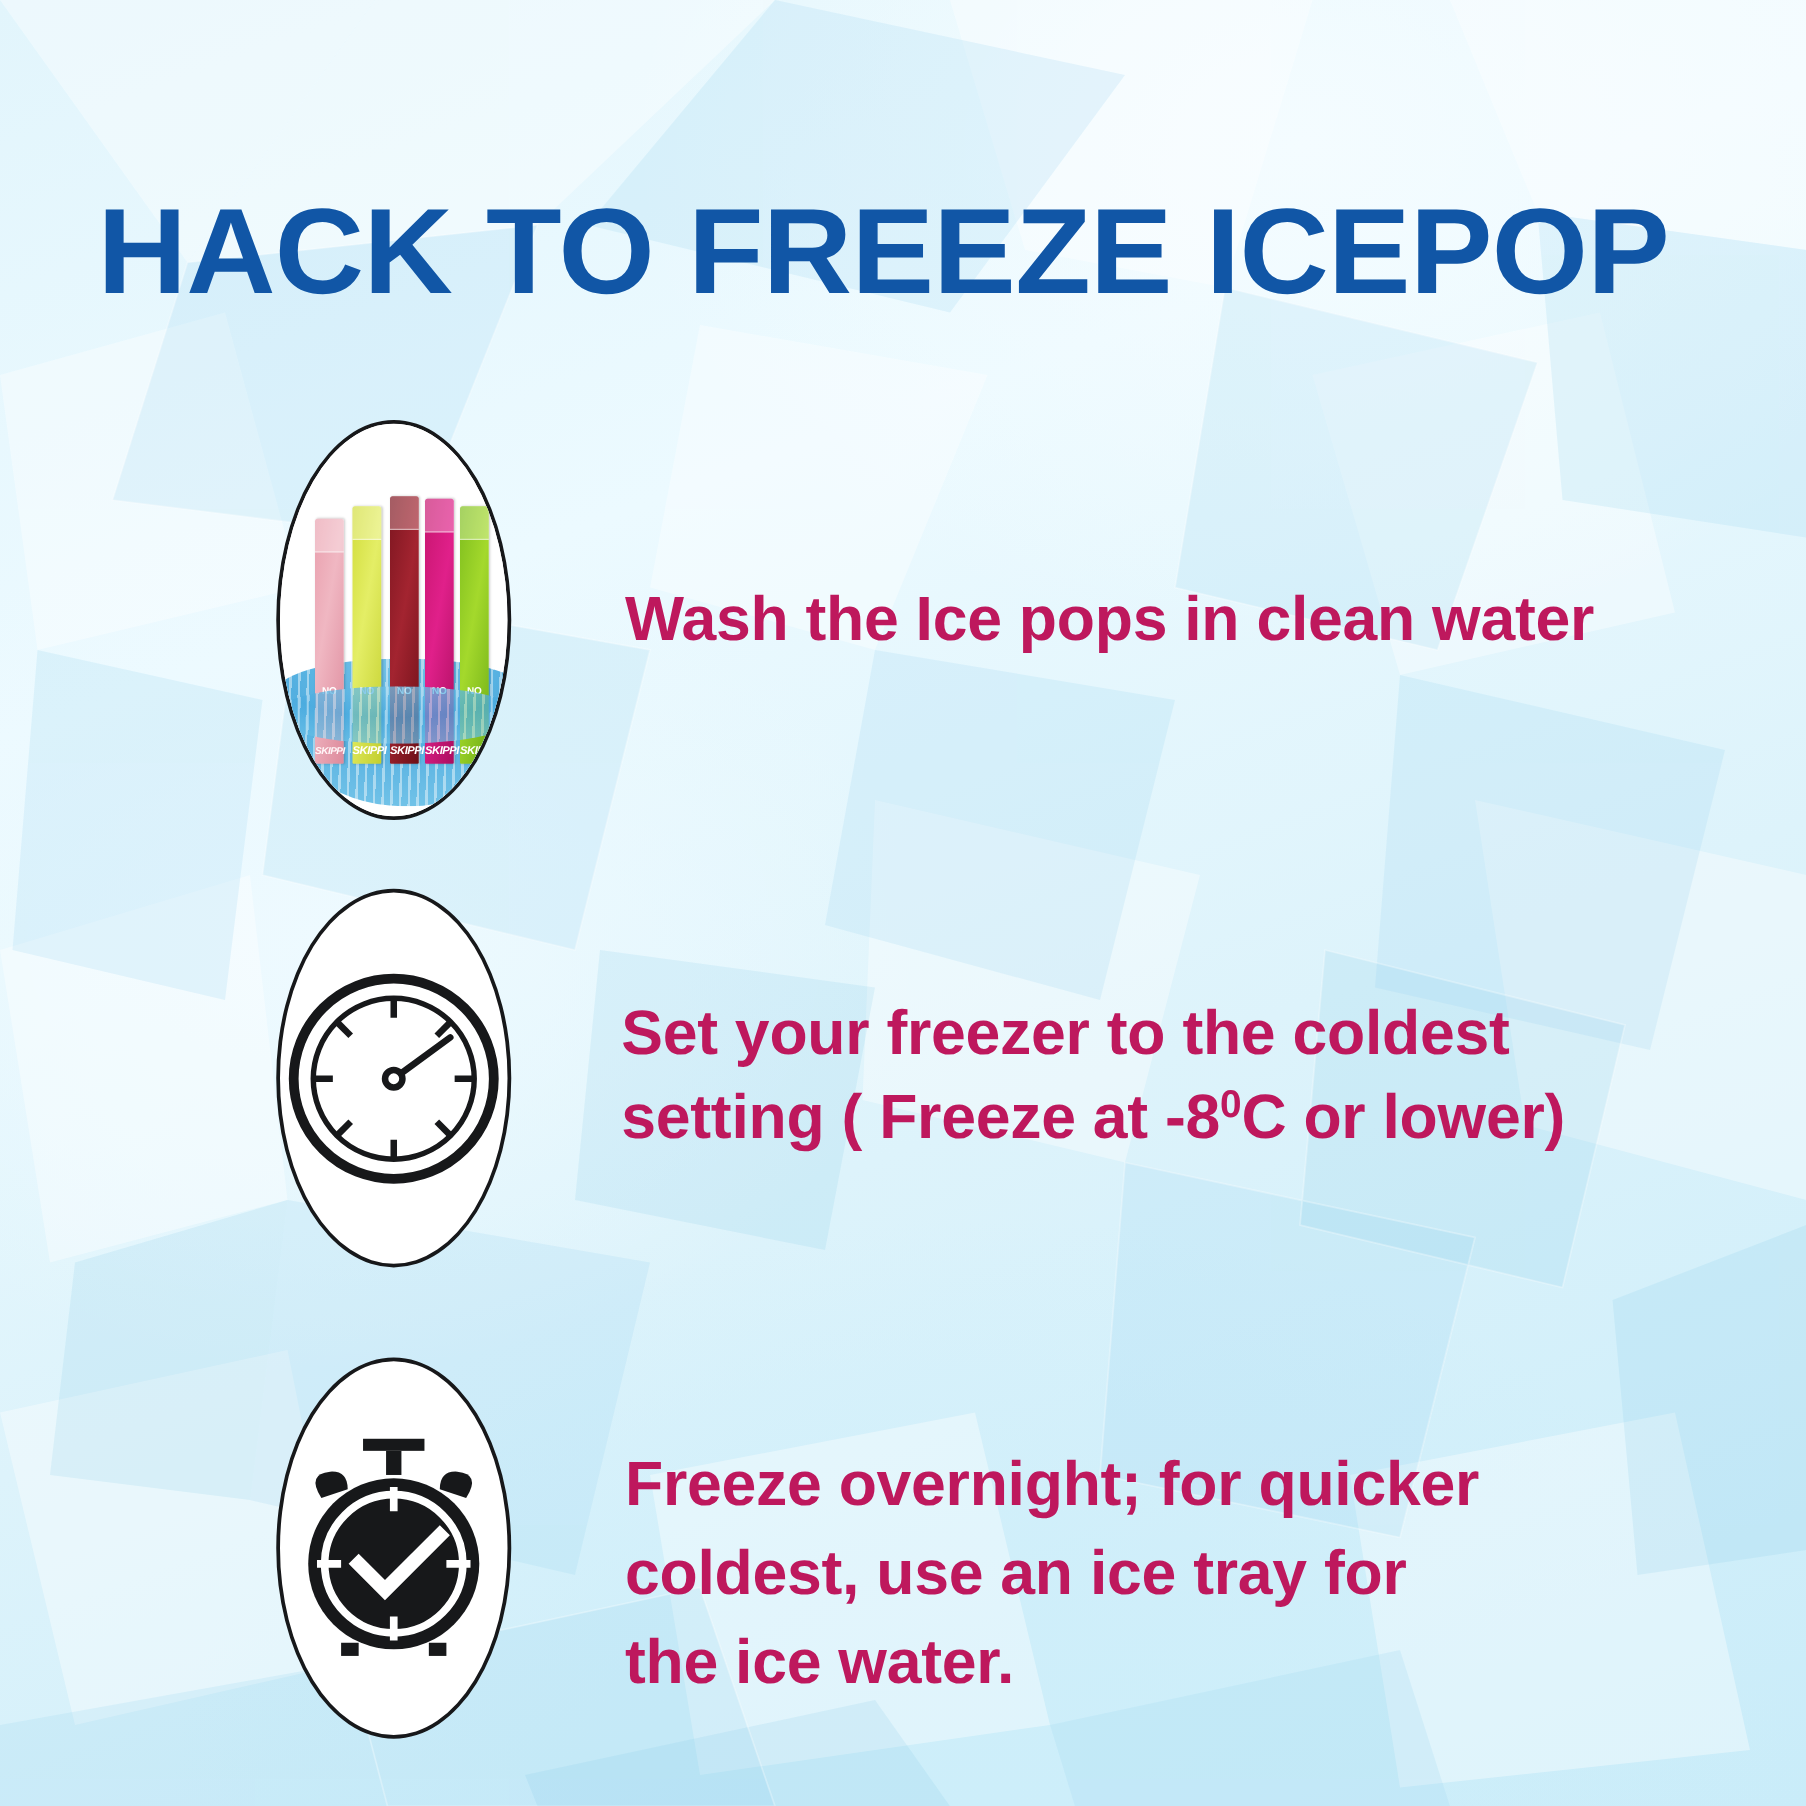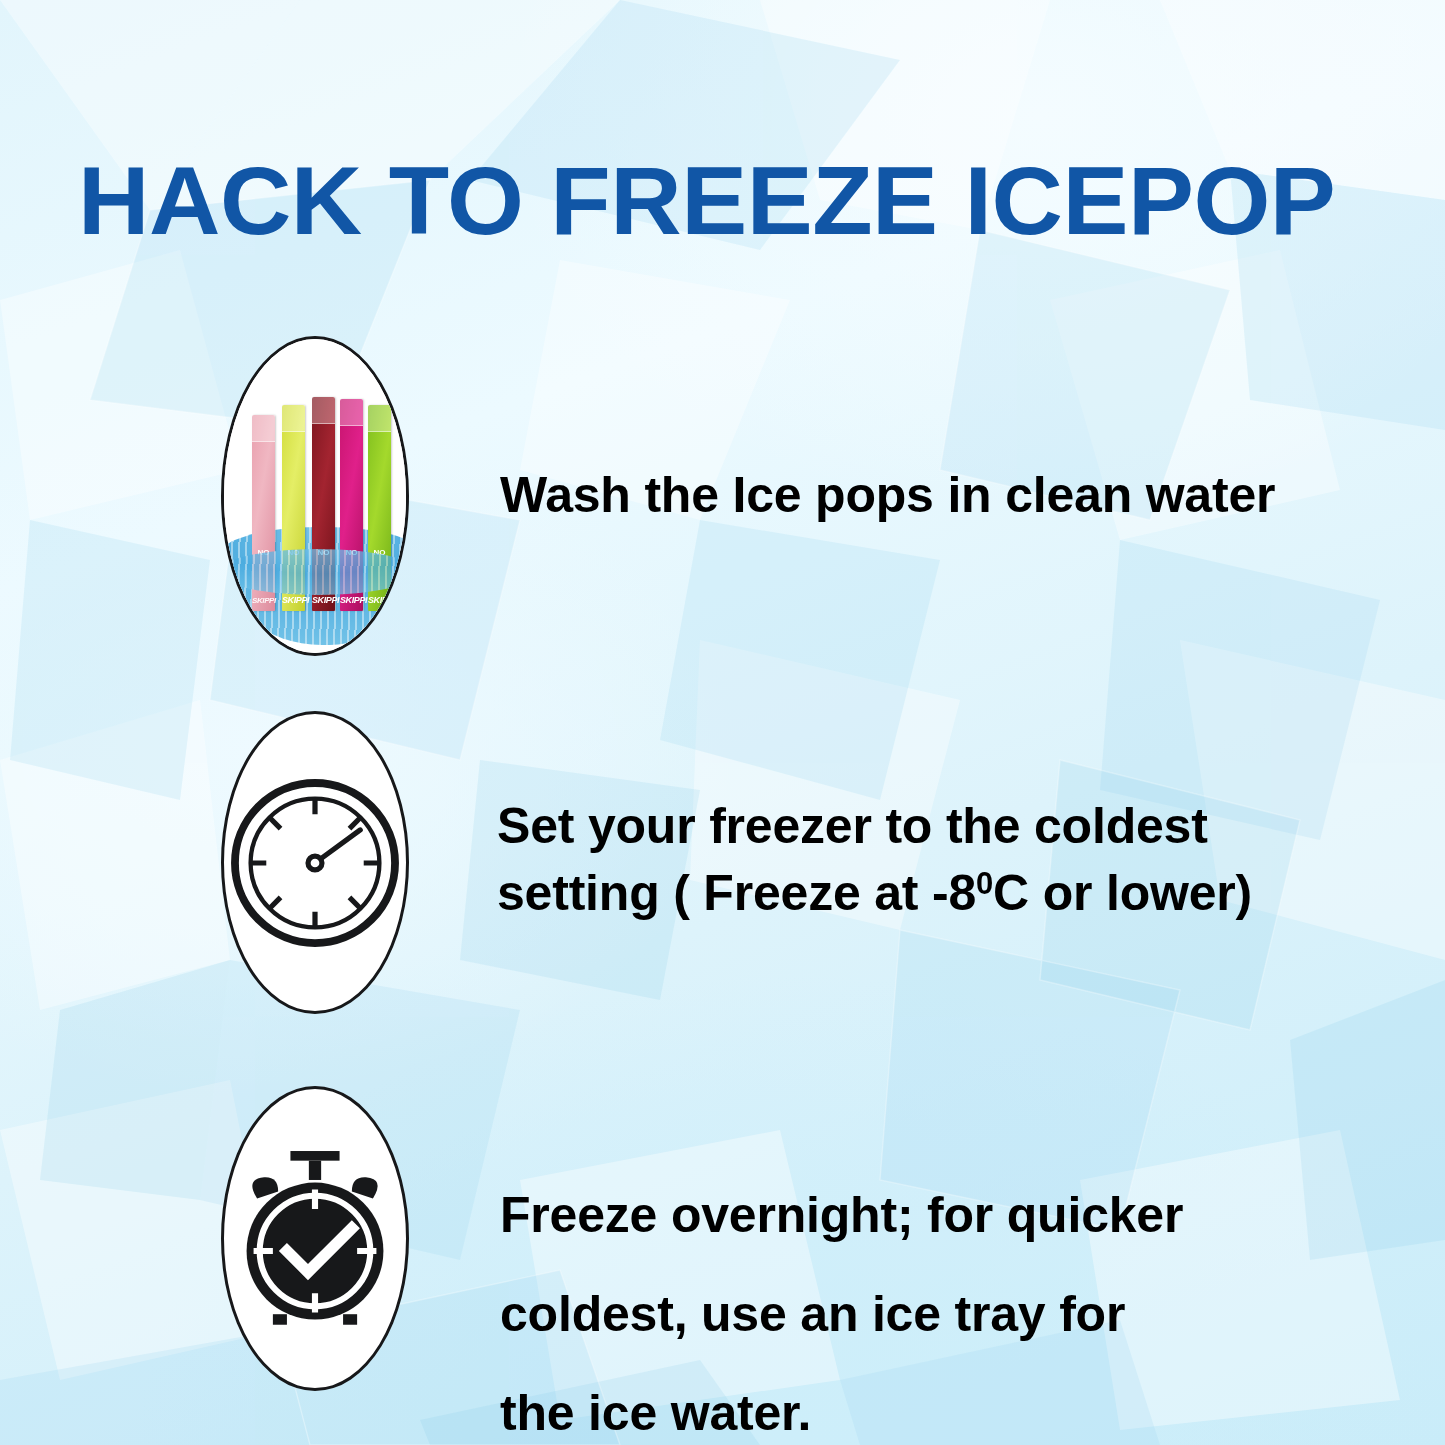--- a/index.html
+++ b/index.html
@@ -150,35 +150,35 @@
     left: 50%;
     top: 50%;
     width: 176px;
     height: 186px;
     margin-left: -88px;
     margin-top: -95px;
   }
   
   .body-text {
     position: absolute;
-    color: #000000;
+    color: #be185d;
     font-weight: bold;
     font-size: 50px;
     line-height: 1.34;
     letter-spacing: -0.2px;
   }
   #text-1 { left: 500px; top: 462px; width: 930px; }
   #text-2 { left: 497px; top: 793px; width: 900px; }
   #text-3 {
     left: 500px; top: 1152px; width: 840px;
     text-align: justify;
     text-align-last: left;
     line-height: 1.42;
   }
-  #text-3 > span { display: block; margin-top: 28px; }
+  #text-3 > span { display: block; }
   sup.deg {
     font-size: 0.62em;
     vertical-align: 0.52em;
     line-height: 0;
   }
 </style>
 </head>
 <body>
 
 <div id="poster">

